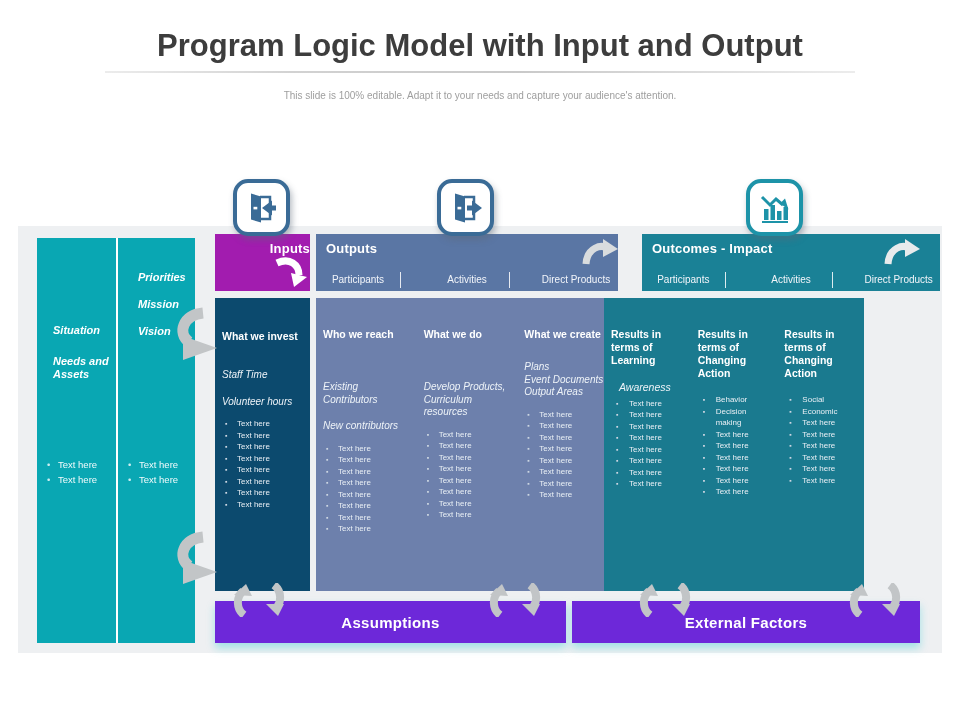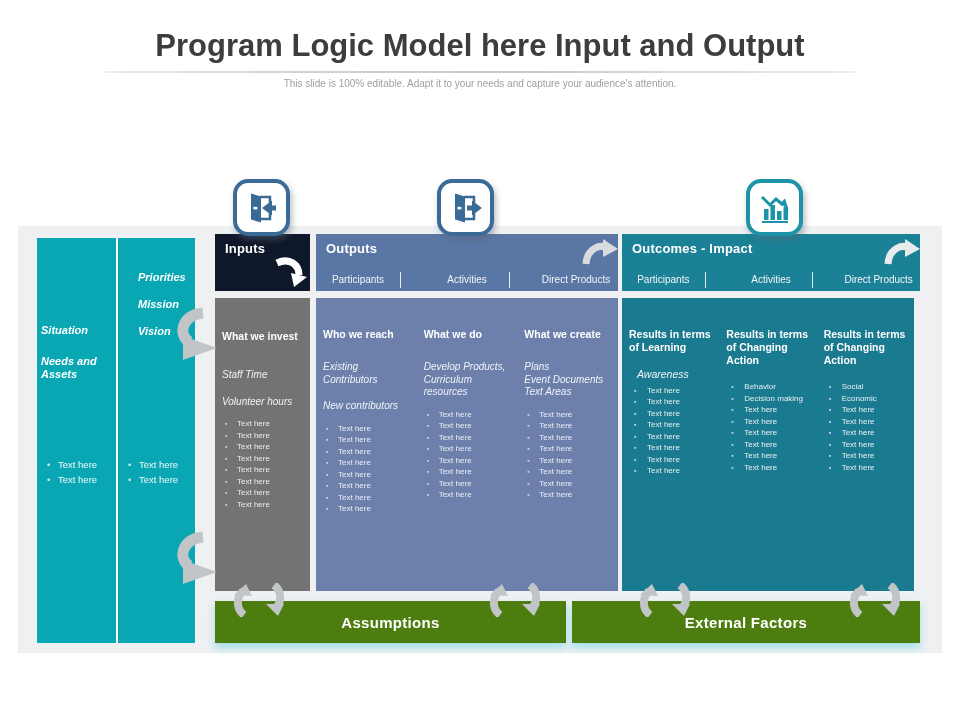--- a/index.html
+++ b/index.html
@@ -4,77 +4,77 @@
 <style>
   * { box-sizing: border-box; margin: 0; padding: 0; }
   html,body { width:960px; height:720px; background:#ffffff; font-family:"Liberation Sans", sans-serif; }
   .slide { position:relative; width:960px; height:720px; background:#fff; overflow:hidden; }
 
   
   .title { position:absolute; top:28px; left:0; width:960px; text-align:center;
            font-size:31px; font-weight:700; color:#3d3d3d; }
   .title-rule { position:absolute; top:71px; left:105px; width:750px; height:2px;
                 background:linear-gradient(to right,#ececec,#d2d2d2 25%,#c9c9c9 55%,#ececec); }
-  .subtitle { position:absolute; top:78px; left:0; width:960px; text-align:center;
+  .subtitle { position:absolute; top:90px; left:0; width:960px; text-align:center;
               font-size:10px; color:#9e9e9e; }
 
   
   .band { position:absolute; left:18px; top:226px; width:924px; height:427px; background:#eef0f2; }
 
   
   .icon-box { position:absolute; top:179px; width:57px; height:57px; background:#fff;
               border:4px solid #3a6b96; border-radius:15px; display:flex; align-items:center;
               justify-content:center; box-shadow:2px 4px 6px rgba(90,105,120,.45); z-index:6; }
   .icon-box.teal { border-color:#1d93a8; }
 
   
   .situation-panel { position:absolute; left:37px; top:238px; width:158px; height:405px;
                      background:#09a7b3; display:flex; color:#fff; }
   .sit-col { position:relative; }
-  .sit-col.c1 { width:79px; padding:0 6px 0 4px; }
+  .sit-col.c1 { width:79px; padding:0 6px 0 16px; }
   .sit-divider { width:2px; background:#ffffff; }
   .sit-col.c2 { flex:1; padding:0 4px 0 20px; }
   .panel-h { font-size:11px; font-weight:700; font-style:italic; line-height:13px; }
   .sit-col ul { position:absolute; top:219px; left:8px; right:2px; list-style:none; }
   .sit-col li { font-size:9.5px; line-height:15px; padding-left:13px; position:relative; color:#f2fbfc; }
   .sit-col li::before { content:"•"; position:absolute; left:2px; top:0; color:#cdeef1; }
 
   
   .sec-header { position:absolute; top:234px; height:57px; color:#fff; z-index:4; }
   .sec-header h2 { font-size:13px; font-weight:700; margin:7px 0 0 10px; letter-spacing:.2px; }
   .subrow { position:absolute; left:0; right:0; bottom:3px; display:flex; }
   .subrow .cell { flex:1; text-align:center; font-size:10px; padding:2px 0 3px; color:#f2f5fa; }
   .subrow .cell + .cell { border-left:1px solid rgba(255,255,255,.85);padding-left:24px; }
-  .hdr-inputs   { left:215px; width:95px;  background:#0f172a; }
+  .hdr-inputs   { left:215px; width:95px;  background:#a21caf;text-align:right; }
   .hdr-outputs  { left:316px; width:302px; background:#5a76a4; }
-  .hdr-outcomes { left:622px; width:298px; background:#1a8196; }
+  .hdr-outcomes { left:642px; width:298px; background:#1a8196; }
 
   
   .inputs-body { position:absolute; left:215px; top:298px; width:95px; height:293px;
-                 background:#737373; color:#fff; padding:8px 7px; }
+                 background:#0c4a6e; color:#fff; padding:8px 7px; }
   .multi-body { position:absolute; top:298px; height:293px; background:#fff; display:flex; gap:0; }
   .outputs-body  { left:316px; width:302px; }
-  .outcomes-body { left:622px; width:292px;justify-content:center; }
+  .outcomes-body { left:604px; width:260px;justify-content:center; }
   .outputs-body  .col { background:#6d80ac; }
   .outcomes-body .col { background:#1a7a8f; }
   .col { flex:1; color:#fff; padding:8px 7px; position:relative; }
 
   .col h3, .inputs-body h3 { font-size:10.5px; font-weight:700; line-height:13px; margin-top:22px; }
   .inputs-body h3 { margin-top:24px; }
   .sub { font-style:italic; font-size:10px; line-height:12.5px; color:#eef3f8; }
-  .mt-lg { margin-top:26px; } .mt-md { margin-top:14px; } .mt-sm { margin-top:0; } .mt-xl { margin-top:20px; }
+  .mt-lg { margin-top:26px; } .mt-md { margin-top:14px; } .mt-sm { margin-top:0; } .mt-xl { margin-top:40px; }
 
   .blist { list-style:none; margin-top:10px; }
   .blist li { font-size:8px; line-height:11.5px; padding-left:15px; position:relative; color:#e9eff5; }
   .blist li::before { content:"▪"; position:absolute; left:3px; top:0; font-size:7px; color:#ccd6e2; }
   .outcomes-body .blist li { padding-left:18px; }
   .outcomes-body .blist li::before { left:5px; }
 
   
-  .bar { position:absolute; top:601px; height:42px; background:#4d7c0f; color:#fff;
+  .bar { position:absolute; top:601px; height:42px; background:#6d28d9; color:#fff;
          display:flex; align-items:center; justify-content:center; font-size:15px; font-weight:700;
          letter-spacing:.3px; box-shadow:0 5px 8px rgba(20,196,207,.35); z-index:3; }
   .bar.assumptions { left:215px; width:351px; }
   .bar.external    { left:572px; width:348px; }
 
   
   .arrow { position:absolute; z-index:5; }
   .s-arrow-1 { left:169px; top:306px; }
   .s-arrow-2 { left:169px; top:530px; }
   .hdr-arrow-inputs   { left:272px; top:254px; }
@@ -83,21 +83,21 @@
   .sync-1 { left:228px; top:583px; }
   .sync-2 { left:484px; top:583px; }
   .sync-3 { left:634px; top:583px; }
   .sync-4 { left:844px; top:583px; }
 </style>
 </head>
 <body>
 
 <div class="slide">
 
-  <h1 class="title">Program Logic Model here Input and Output</h1>
+  <h1 class="title">Program Logic Model with Input and Output</h1>
   <div class="title-rule"></div>
   <p class="subtitle">This slide is 100% editable. Adapt it to your needs and capture your audience's attention.</p>
 
   <div class="band"></div>
 
   <div class="icon-box" style="left:233px">
     <svg width="36" height="36" viewBox="0 0 36 36">
       <path d="M16 7 h10 v22 h-10" fill="none" stroke="#3a6b96" stroke-width="2.5"></path>
       <polygon points="7,3.5 17,6.5 17,32.5 7,29.5" fill="#3a6b96"></polygon>
       <rect x="9.5" y="16.8" width="3.8" height="2.6" fill="#ffffff"></rect>
@@ -212,21 +212,21 @@
           <li>Text here</li>
           <li>Text here</li>
           <li>Text here</li>
           <li>Text here</li>
         </ul>
     </div>
     <div class="col">
       <h3>What we create</h3>
       <p class="sub" style="margin-top:20px">Plans</p>
       <p class="sub mt-sm">Event Documents</p>
-      <p class="sub mt-sm">Text Areas</p>
+      <p class="sub mt-sm">Output Areas</p>
       <ul class="blist">
           <li>Text here</li>
           <li>Text here</li>
           <li>Text here</li>
           <li>Text here</li>
           <li>Text here</li>
           <li>Text here</li>
           <li>Text here</li>
           <li>Text here</li>
         </ul>

